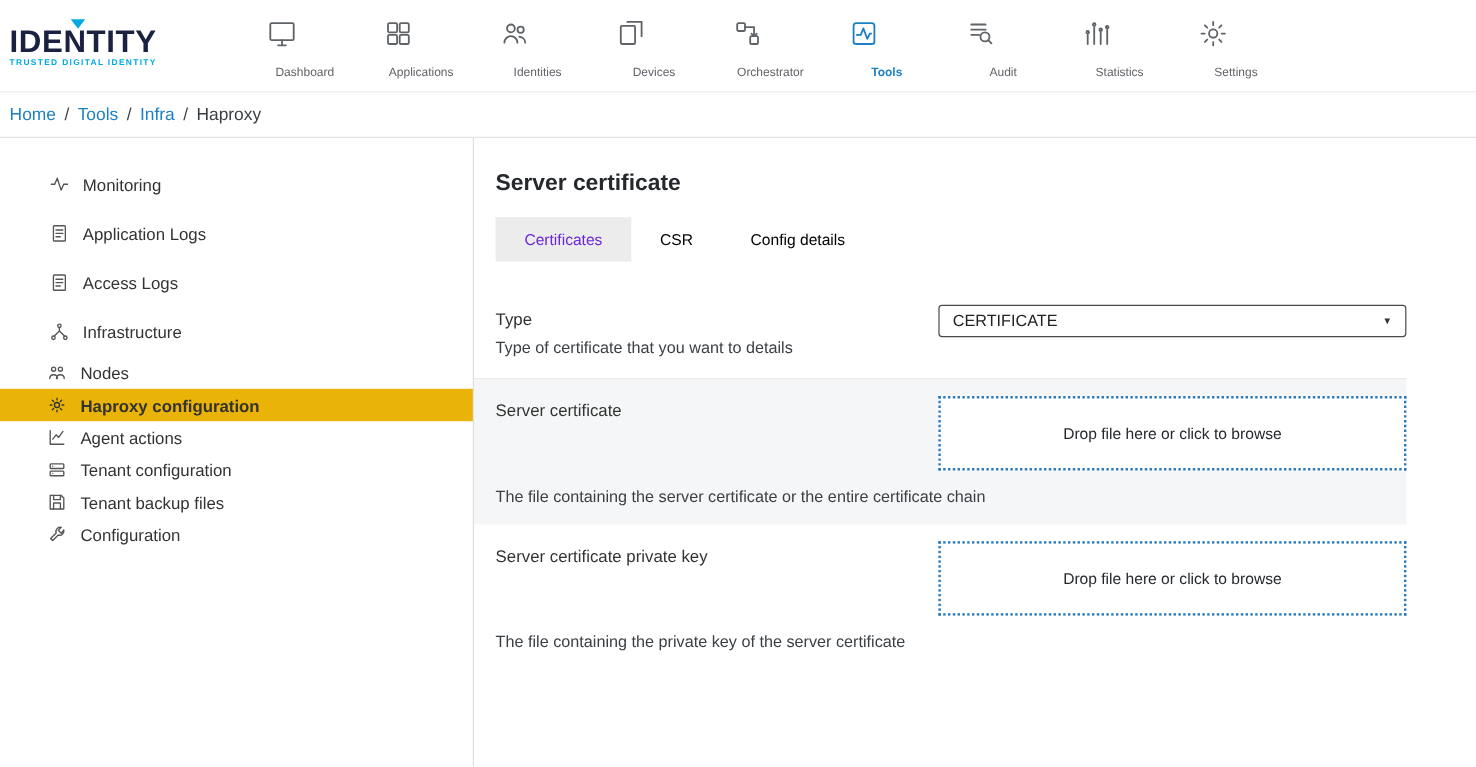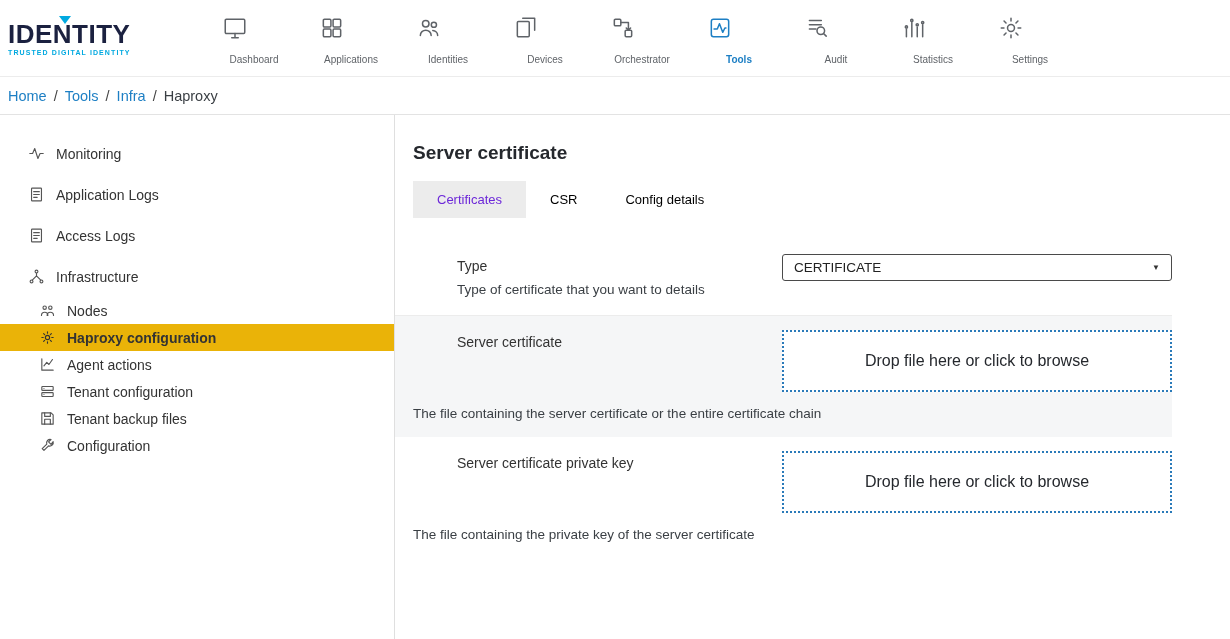--- a/index.html
+++ b/index.html
@@ -28,53 +28,53 @@
   .crumb-link { color: #1d7fc4; cursor: pointer; }
   .crumb-sep { margin: 0 7px; color: #444; }
   .crumb-current { color: #3a3f44; }
 
   
   .page-body { display: flex; height: 524px; }
 
   
   .sidebar { width: 395px; flex-shrink: 0; border-right: 1px solid #dfdfdf; padding-top: 18px; }
   .side-item { display: flex; align-items: center; cursor: pointer; font-size: 14px; color: #333; }
-  .side-item.top { padding: 12px 10px 12px 27px; }
+  .side-item.top { padding: 12px 10px 12px 40px; }
   .side-item.sub { padding: 5px 10px 5px 38px; }
   .side-icon { display: inline-flex; width: 18px; justify-content: center; margin-right: 11px; color: #555; }
   .side-item.active { background: #eab308; font-weight: 700; }
   .side-item.active .side-icon { color: #333; }
 
   
   .main { flex: 1; padding: 27px 58px 0 18px; }
   .page-title { font-size: 19px; font-weight: 700; color: #25282d; }
 
   .tabs { display: flex; margin-top: 17px; }
   .tab { padding: 11px 24px; font-size: 13px; color: #000000; cursor: pointer; }
   .tab.active { background: #ececec; color: #6d28d9; }
 
   .form { margin-top: 22px; }
   .form-section { padding: 14px 0 18px; }
   .form-section.shaded { background: #f5f6f7; border-top: 1px solid #ececec;
     margin-left: -18px; padding-left: 18px; padding-bottom: 16px; }
   .section-top { display: flex; justify-content: space-between; align-items: flex-start; }
-  .row-left { flex: 1; padding-right: 24px; margin-left: 44px; }
+  .row-left { flex: 1; padding-right: 24px; }
   .row-right { width: 390px; flex-shrink: 0; }
   .field-label { font-size: 14px; color: #333; padding-top: 4px; }
   .field-help { font-size: 13.5px; color: #3a3f44; margin-top: 8px; }
   .form-section .below-help { margin-top: 14px; }
 
   .select { border: 1px solid #4a4a4a; border-radius: 3px; height: 27px; background: #fff;
     display: flex; align-items: center; justify-content: space-between; padding: 0 11px;
     font-size: 13.5px; color: #222; cursor: pointer; }
   .select-caret { font-size: 8px; color: #333; }
 
   .dropzone { height: 62px; border: 2px dotted #2a7ab9; background: #fff;
     display: flex; align-items: center; justify-content: center;
-    font-size: 16px; color: #25282d; cursor: pointer; }
+    font-size: 13px; color: #25282d; cursor: pointer; }
 </style>
 </head>
 <body>
 
 <header class="topbar">
   <div class="logo">
     <div class="logo-text">IDENTITY</div>
     <div class="logo-caret"></div>
     <div class="logo-tagline">TRUSTED DIGITAL IDENTITY</div>
   </div>

